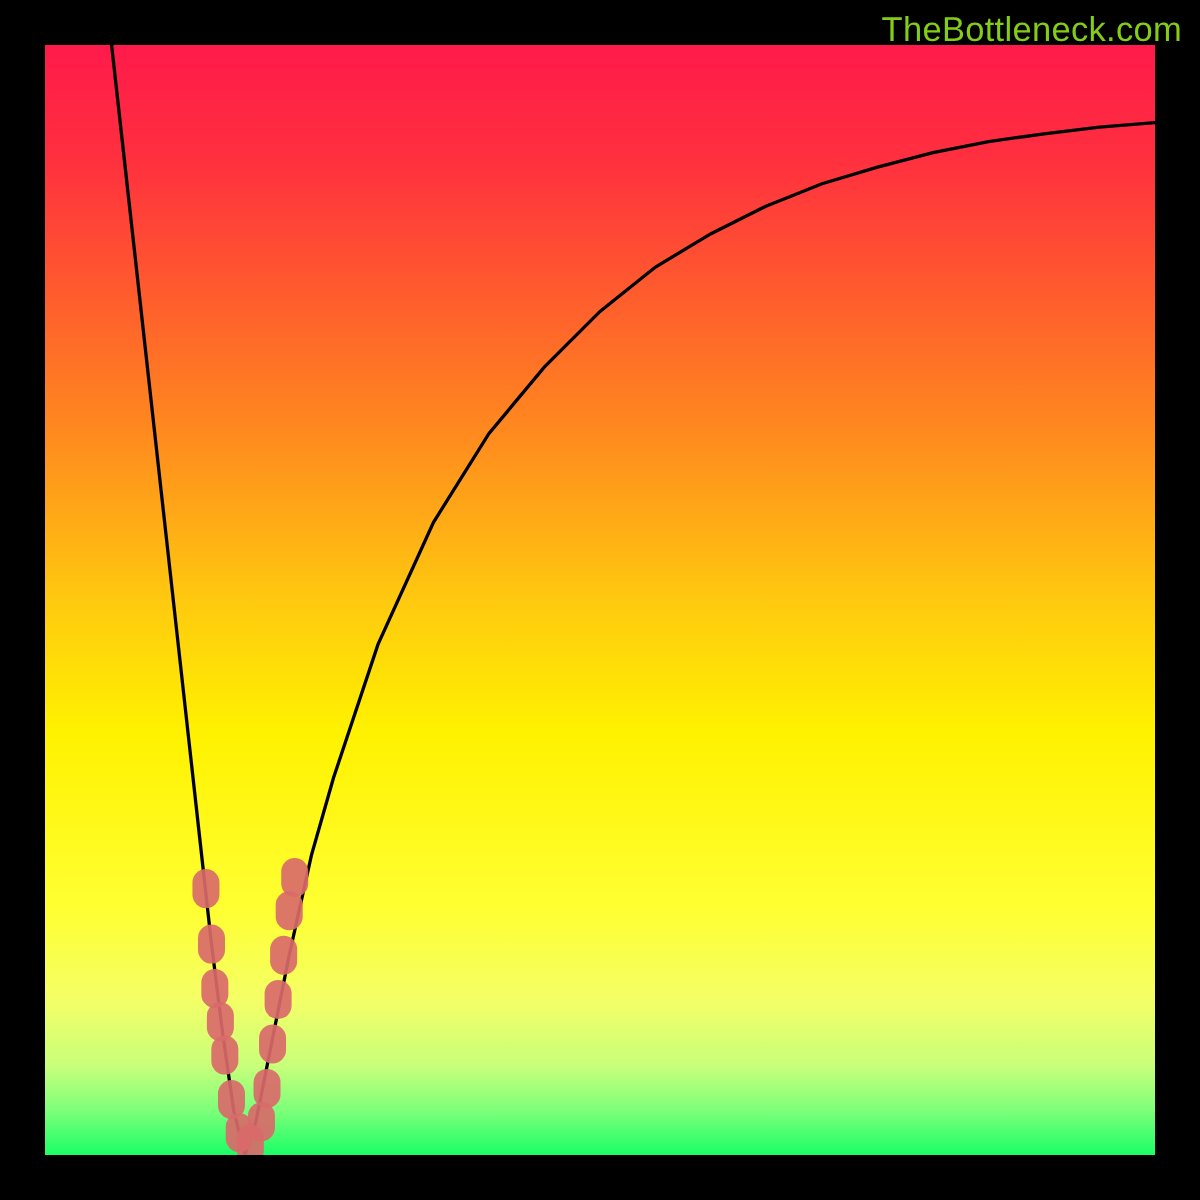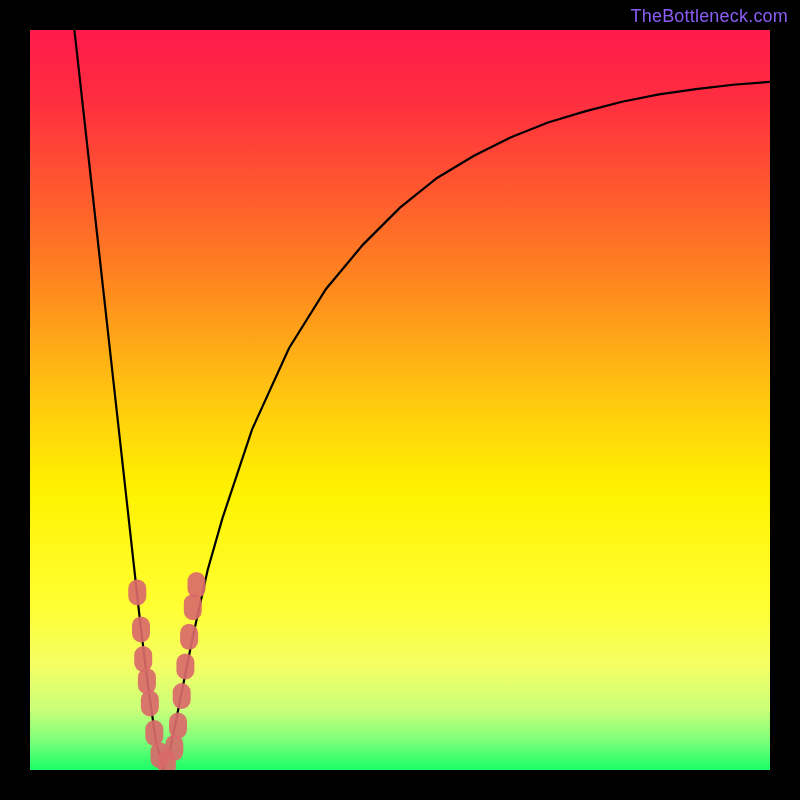--- a/index.html
+++ b/index.html
@@ -22,22 +22,22 @@
     left: 30px;
     top: 30px;
     width: 740px;
     height: 740px;
     overflow: hidden;
   }
   .watermark {
     position: absolute;
     top: 6px;
     right: 12px;
-    color: #8b5cf6;
-    font-size: 18px;
+    color: #84cc16;
+    font-size: 23px;
     font-weight: 400;
     letter-spacing: 0.2px;
     user-select: none;
   }
   svg {
     display: block;
   }
 </style>
 </head>
 <body>

